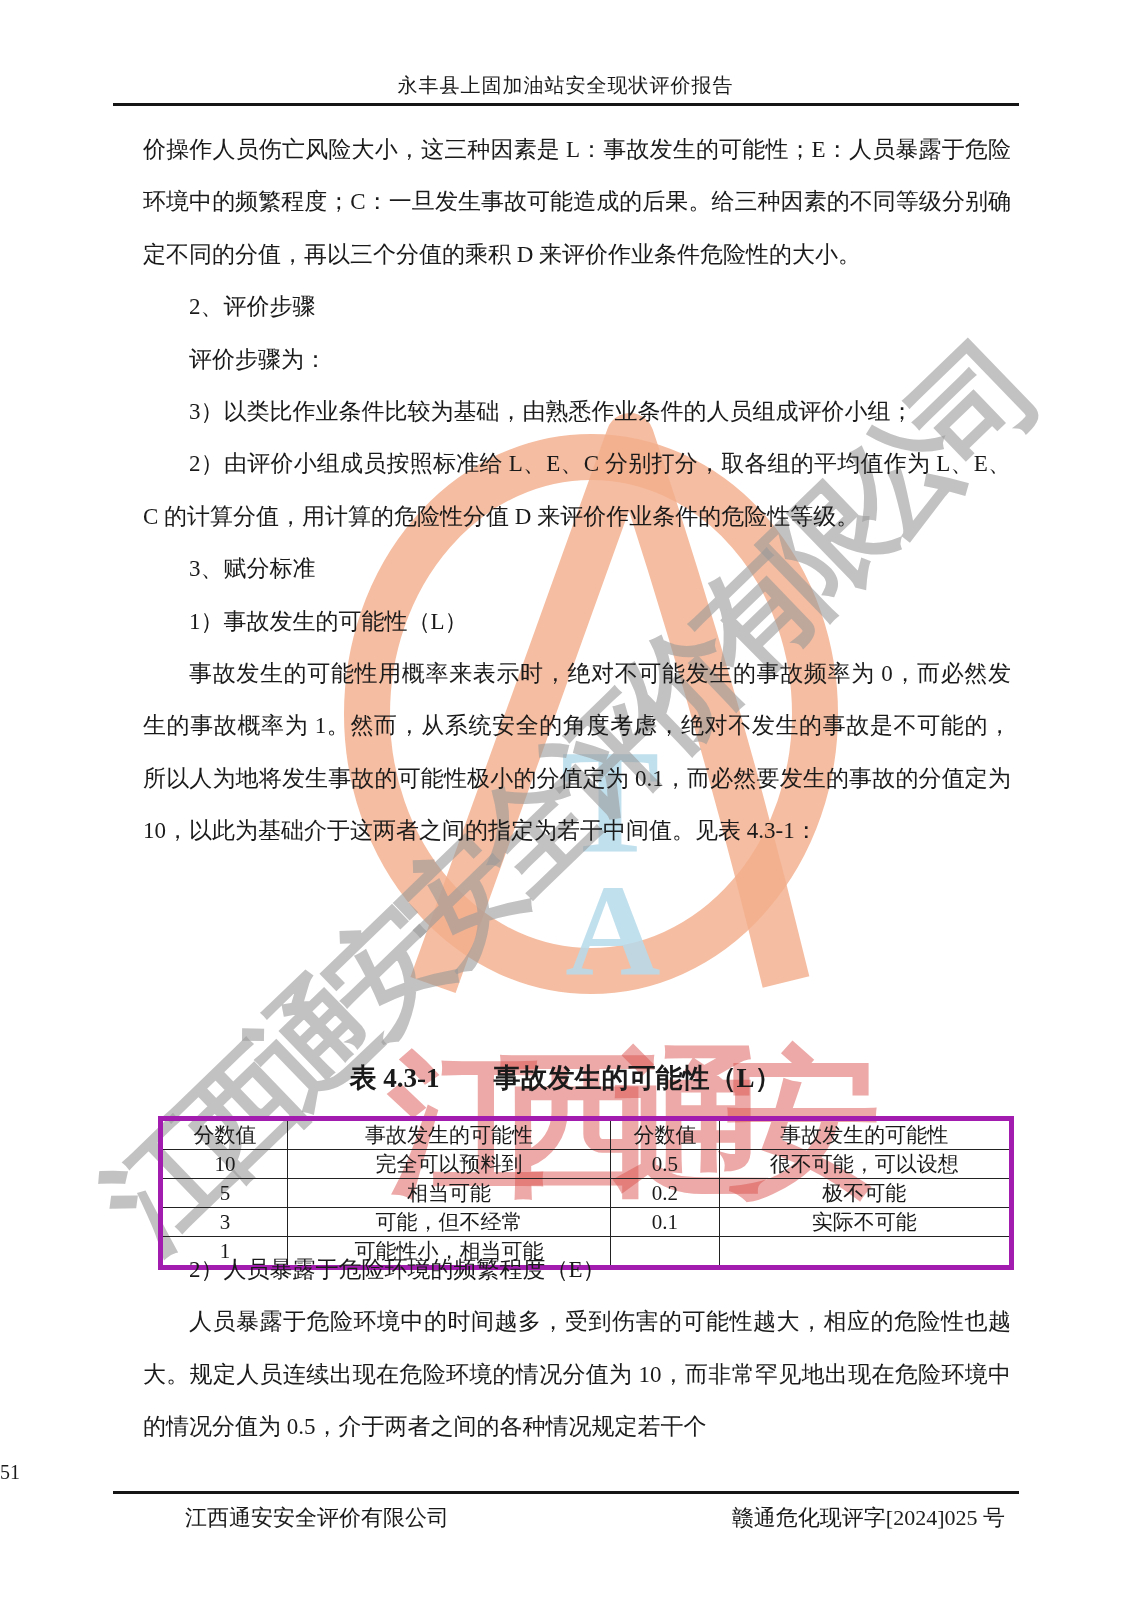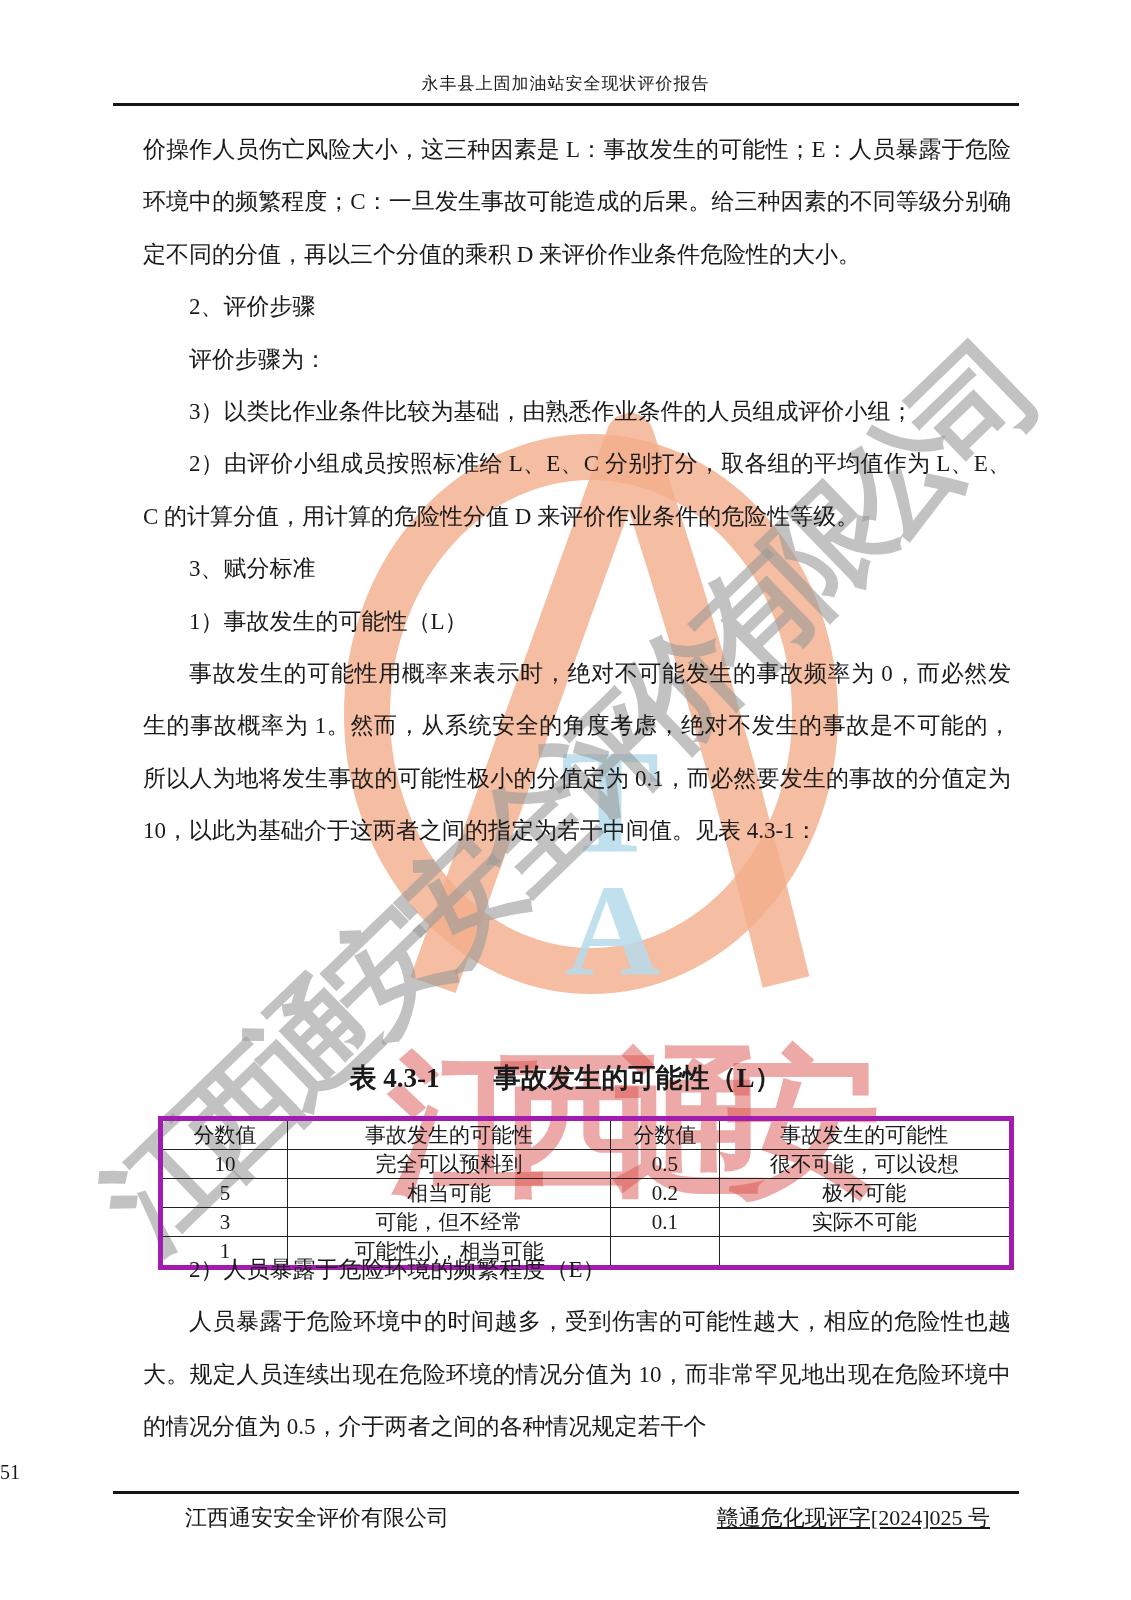--- a/index.html
+++ b/index.html
@@ -15,21 +15,21 @@
     transform:translate(-50%,-50%) rotate(-44deg);
     font-size:118px;font-weight:700;letter-spacing:-16px;white-space:nowrap;
     color:rgba(154,154,154,0.60);line-height:1;
   }
   .wm-red{
     position:absolute;left:388px;top:1046px;
     font-size:158px;font-weight:700;letter-spacing:-46px;white-space:nowrap;
     color:rgba(217,83,79,0.50);line-height:1;
   }
   
-  .hdr-title{position:absolute;top:72px;left:0;width:100%;text-align:center;font-size:17px;letter-spacing:1px;}
+  .hdr-title{position:absolute;top:72px;left:0;width:100%;text-align:center;font-size:20px;letter-spacing:1px;}
   .hdr-rule{position:absolute;top:103px;left:113px;width:906px;height:3px;background:#151515;}
   
   .body-block{position:absolute;left:143px;width:868px;font-size:23px;line-height:52.4px;text-align:justify;}
   .body-block p{margin:0;text-indent:2em;}
   .body-block p.noindent{text-indent:0;}
   #body1{top:124px;}
   #body2{top:1244px;}
   
   .caption{position:absolute;top:1060px;left:0;width:100%;text-align:center;font-size:27px;font-weight:700;}
   .score-table{
@@ -43,21 +43,21 @@
   }
   .score-table .c1{width:14.5%;}
   .score-table .c2{width:38.5%;}
   .score-table .c3{width:12.5%;}
   .score-table .c4{width:34.5%;}
   
   .pg-num{position:absolute;top:1461px;left:0;width:100%;text-align:left;font-size:20px;}
   .ftr-rule{position:absolute;top:1491px;left:113px;width:906px;height:3px;background:#151515;}
   .ftr-row{position:absolute;top:1503px;left:113px;width:906px;display:flex;justify-content:space-between;font-size:22px;}
   .ftr-row .l{margin-left:72px;}
-  .ftr-row .r{margin-right:29px;text-decoration:underline;}
+  .ftr-row .r{margin-right:14px;}
 </style>
 </head>
 <body>
 
 <div class="page">
 
   <div class="wm-layer">
     <svg class="wm-logo" width="1131" height="1600" viewBox="0 0 1131 1600">
       <ellipse cx="591" cy="714" rx="224" ry="257" fill="none" stroke="#f3ae8c" stroke-width="46" opacity="0.82"></ellipse>
       <path d="M433 985 Q535 700 630 437 Q718 700 786 982" fill="none" stroke="#f3ae8c" stroke-width="48" opacity="0.82" stroke-linejoin="round"></path>

